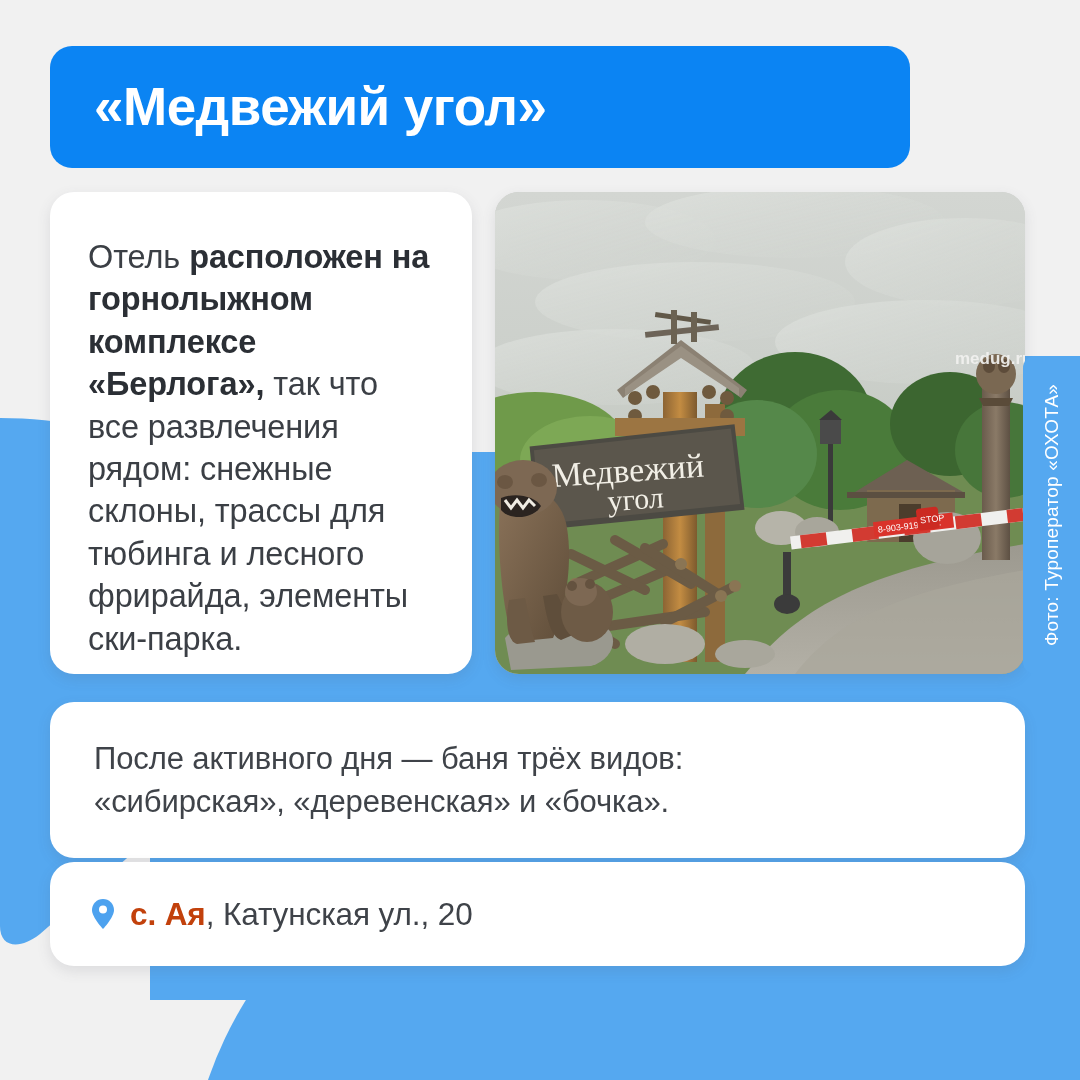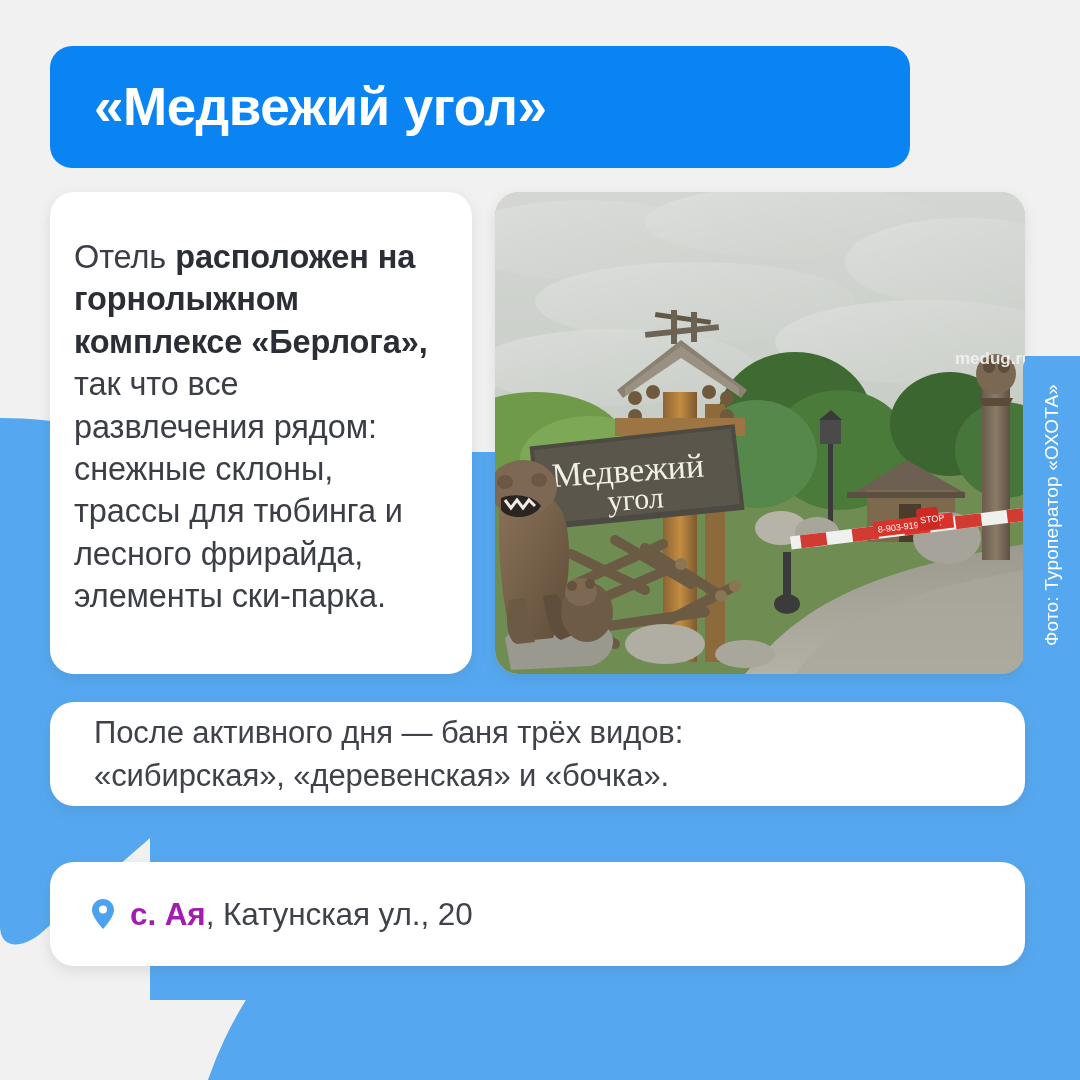--- a/index.html
+++ b/index.html
@@ -34,50 +34,50 @@
   .logo svg{display:block;width:104px;height:112px}
 
   
   .card{
     background:#ffffff;border-radius:24px;
     box-shadow:0 5px 14px rgba(80,80,90,.13);
     position:absolute;z-index:3;
   }
   #intro-card{
     left:50px;top:192px;width:422px;height:482px;
-    padding:44px 40px 0 24px;
+    padding:44px 40px 0 38px;
   }
   #intro-card p{
     font-size:32.5px;line-height:1.305;color:#3b3f45;
     letter-spacing:-0.1px;
   }
   #intro-card b{color:#2b2f35;font-weight:bold}
 
   #photo-card{
     left:495px;top:192px;width:530px;height:482px;
     border-radius:24px;overflow:hidden;padding:0;
     z-index:3;position:absolute;background:#c9ccc6;
     box-shadow:0 5px 14px rgba(80,80,90,.13);
   }
   #photo-card svg{display:block;width:530px;height:482px}
 
   #note-card{
-    left:50px;top:702px;width:975px;height:104px;
+    left:50px;top:702px;width:975px;height:156px;
     padding:0 44px;display:flex;align-items:center;
   }
   #note-card p{font-size:31px;line-height:1.40;color:#3f4349;letter-spacing:-.1px}
 
   #address-card{
     left:50px;top:862px;width:975px;height:104px;
     display:flex;align-items:center;padding:0 42px;
   }
   .addr-line{display:flex;align-items:center;gap:16px}
   .pin{flex:0 0 auto;width:22px;height:30px;display:block}
   #address-card .addr-text{font-size:31.5px;color:#3f4349;letter-spacing:-.1px}
-  #address-card .addr-text b{color:#a21caf;font-weight:bold}
+  #address-card .addr-text b{color:#c2410c;font-weight:bold}
 
   
   #credit-strip{
     position:absolute;left:1023px;top:356px;width:57px;height:318px;
     background:#55a8f0;border-radius:12px 0 0 12px;z-index:4;
     overflow:hidden;
   }
   #credit-strip .credit-text{
     position:absolute;left:50%;top:50%;
     transform:translate(-50%,-50%) rotate(-90deg);

